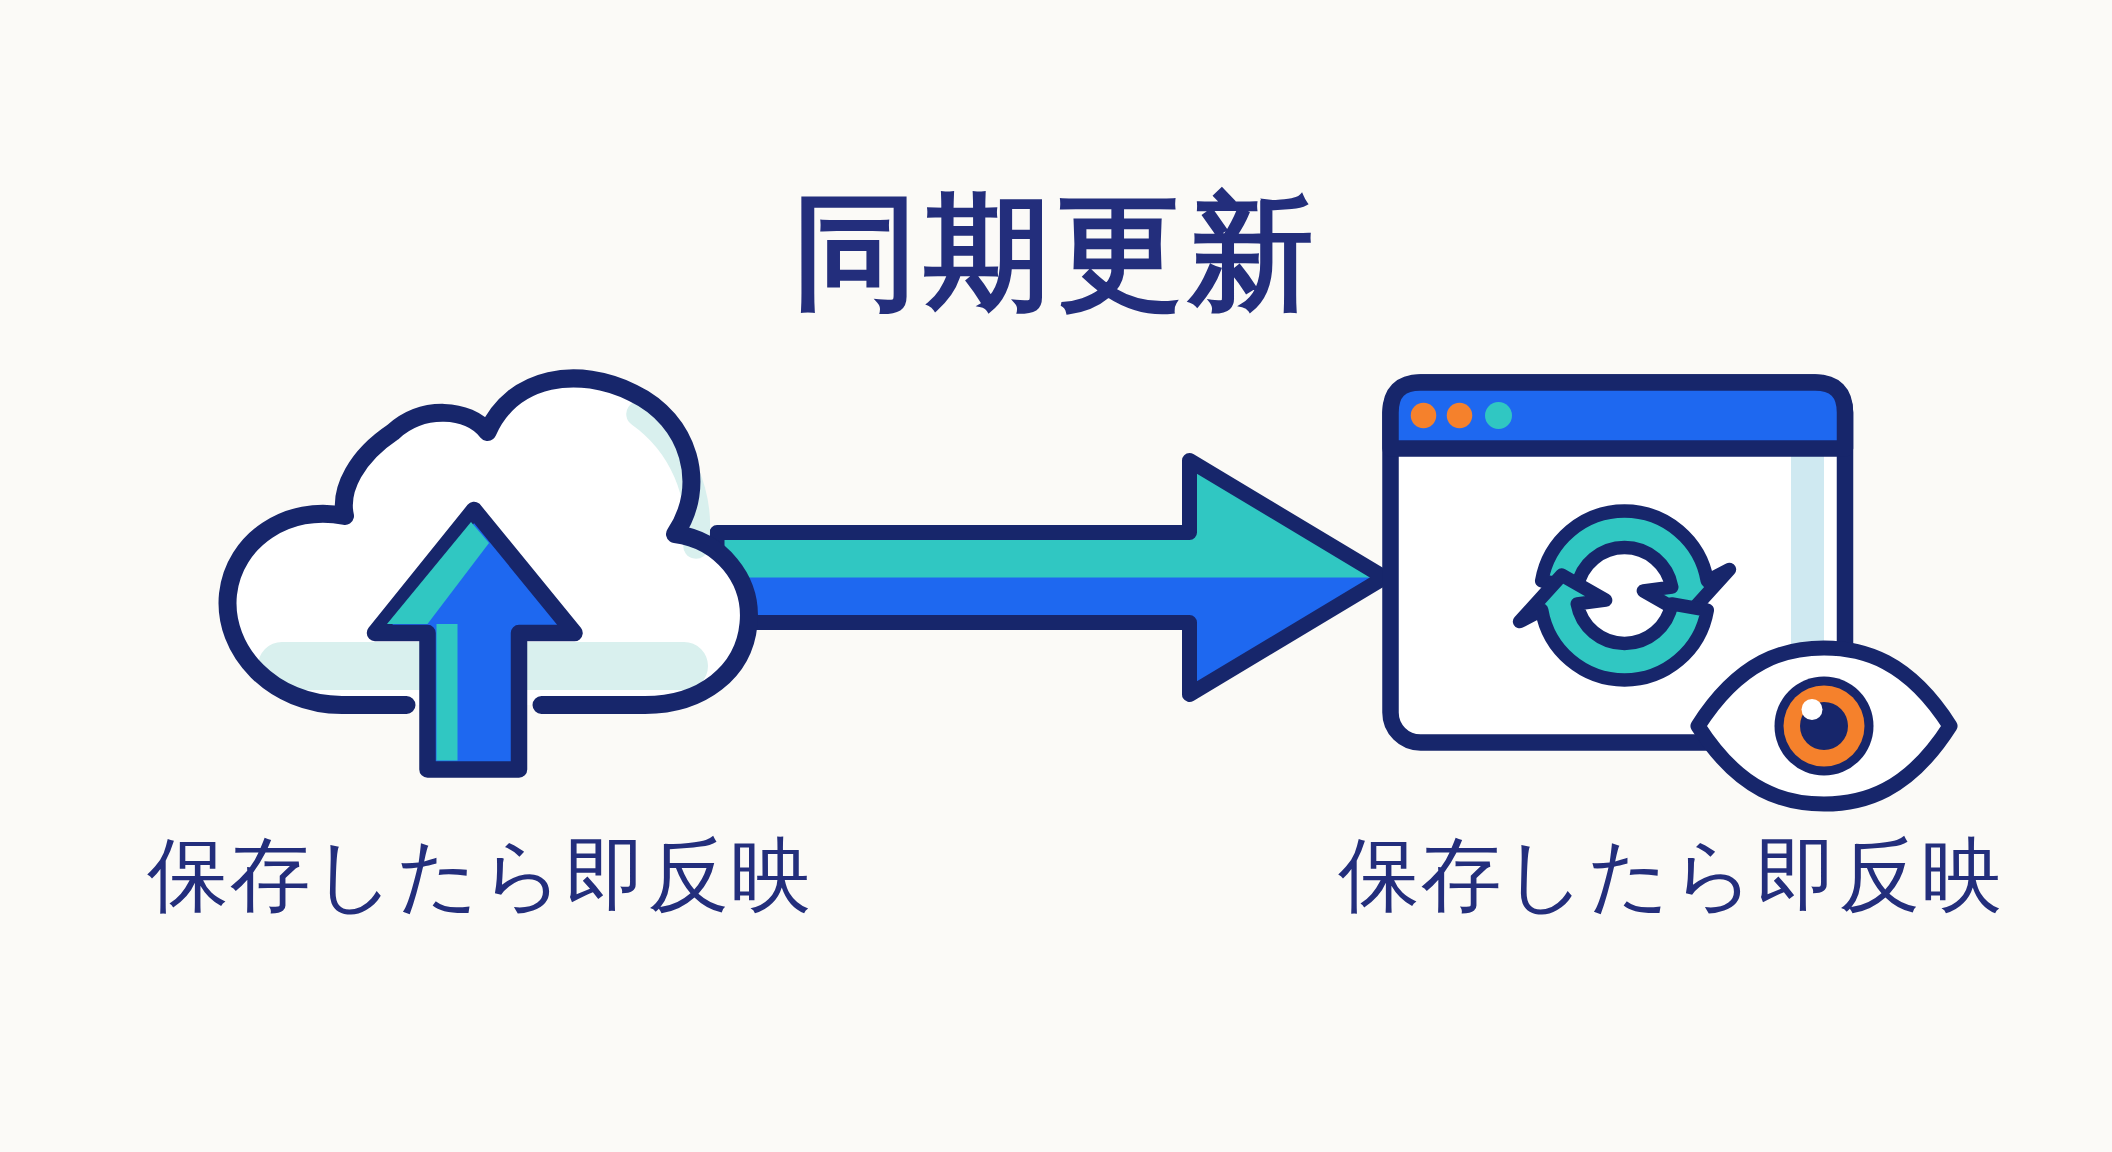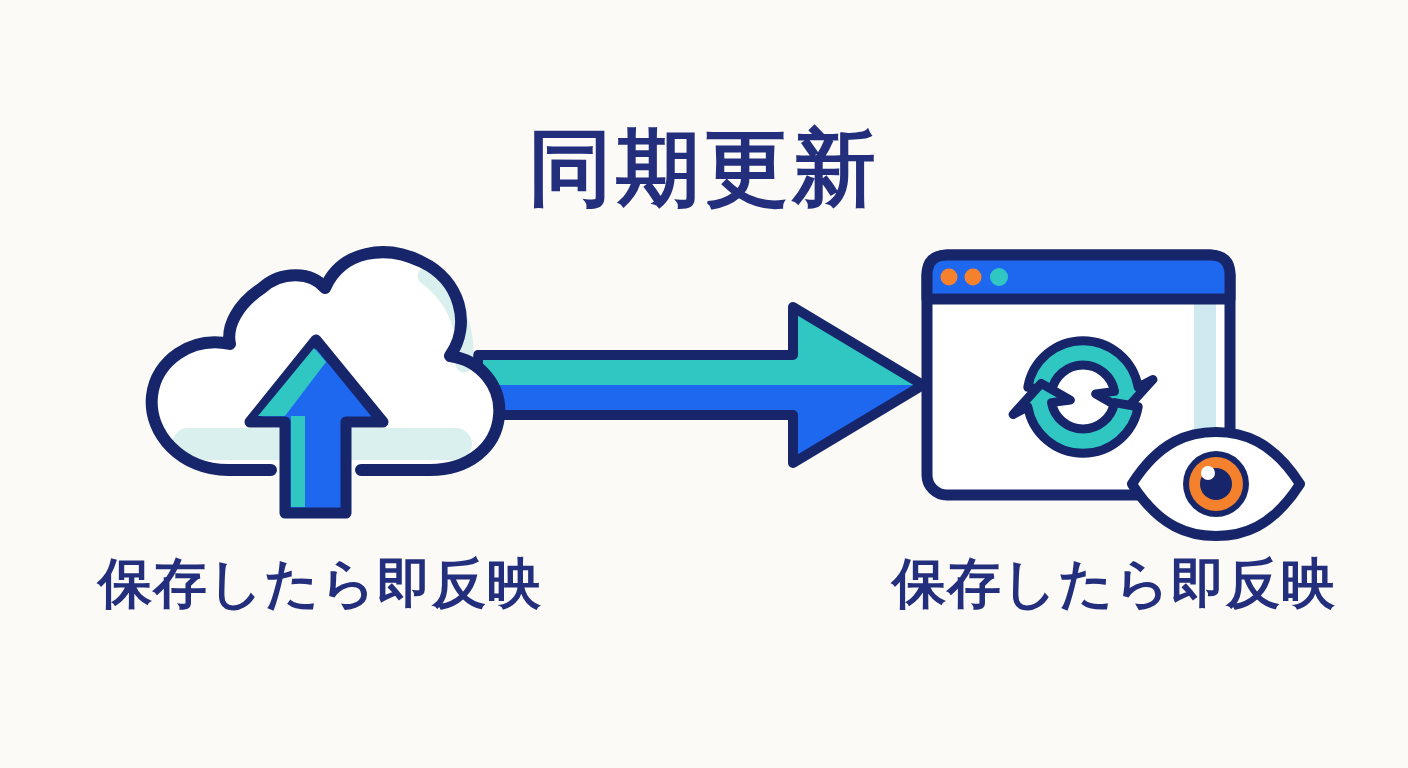--- a/index.html
+++ b/index.html
@@ -12,21 +12,21 @@
   }
   .title{
     position:absolute;top:112px;left:0;width:100%;
     text-align:center;margin:0;
     font-size:84px;font-weight:700;letter-spacing:4px;
     color:var(--ink,#232e7c);
   }
   .caption{
     position:absolute;top:548px;margin:0;
     text-align:center;
-    font-size:54px;font-weight:700;letter-spacing:1px;
+    font-size:54px;font-weight:400;letter-spacing:1px;
     color:var(--ink,#232e7c);
   }
   .caption.left{left:88px;width:464px;}
   .caption.right{left:892px;width:444px;}
   .icon-abs{position:absolute;}
   svg{display:block;overflow:visible;}
 </style>
 </head>
 <body>
 

